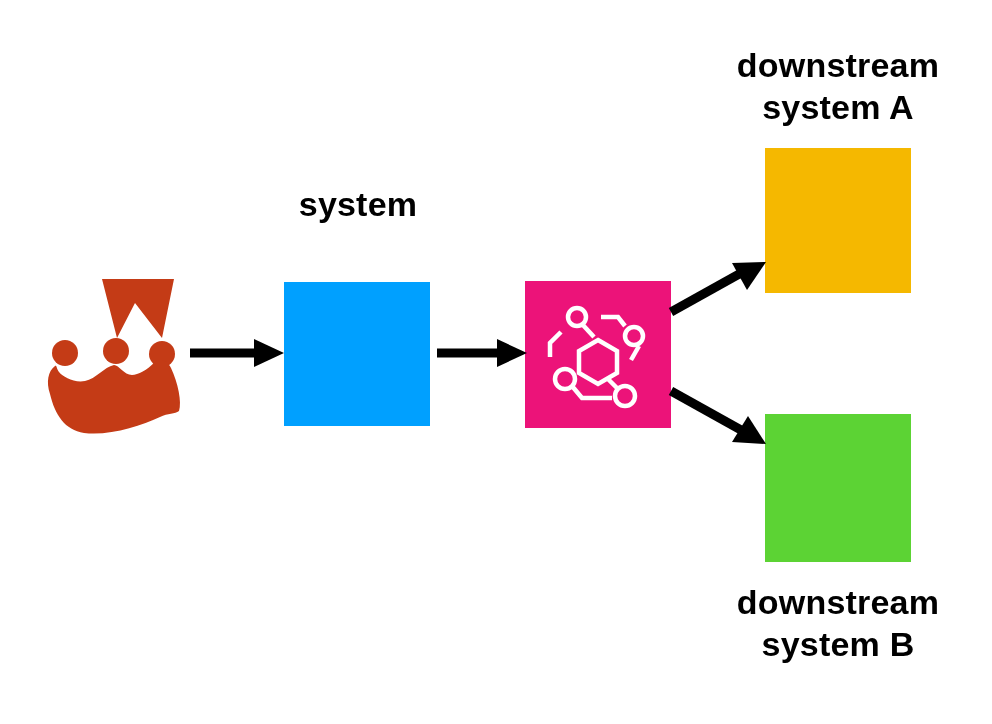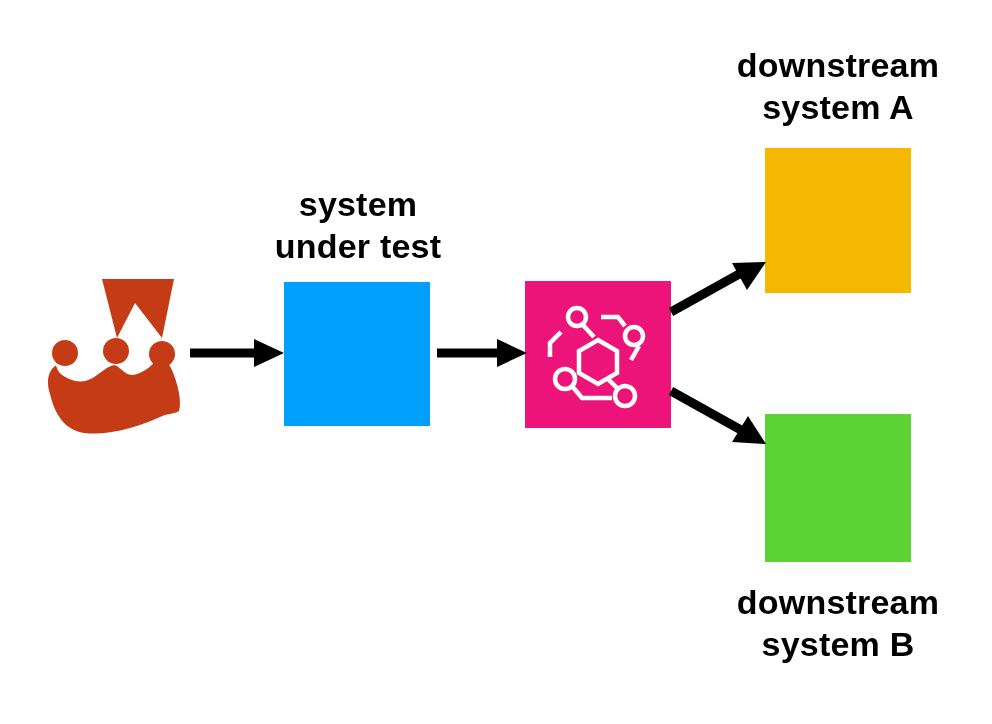--- a/index.html
+++ b/index.html
@@ -73,21 +73,20 @@
       <path d="M17 32 L6 43 V57"></path>
       <circle cx="21" cy="79" r="10"></circle>
       <path d="M28 86 L38 98 H68"></path>
       <circle cx="81" cy="96" r="10"></circle>
       <path d="M64 79 L74 89"></path>
     </g>
   </svg>
 
   <div class="node-label" style="left:198px; top:183px;">
     <div>system</div>
-    <div>under test</div>
   </div>
 
   <div class="node-label" style="left:678px; top:44px;">
     <div>downstream</div>
     <div>system A</div>
   </div>
 
   <div class="node-label" style="left:678px; top:581px;">
     <div>downstream</div>
     <div>system B</div>

